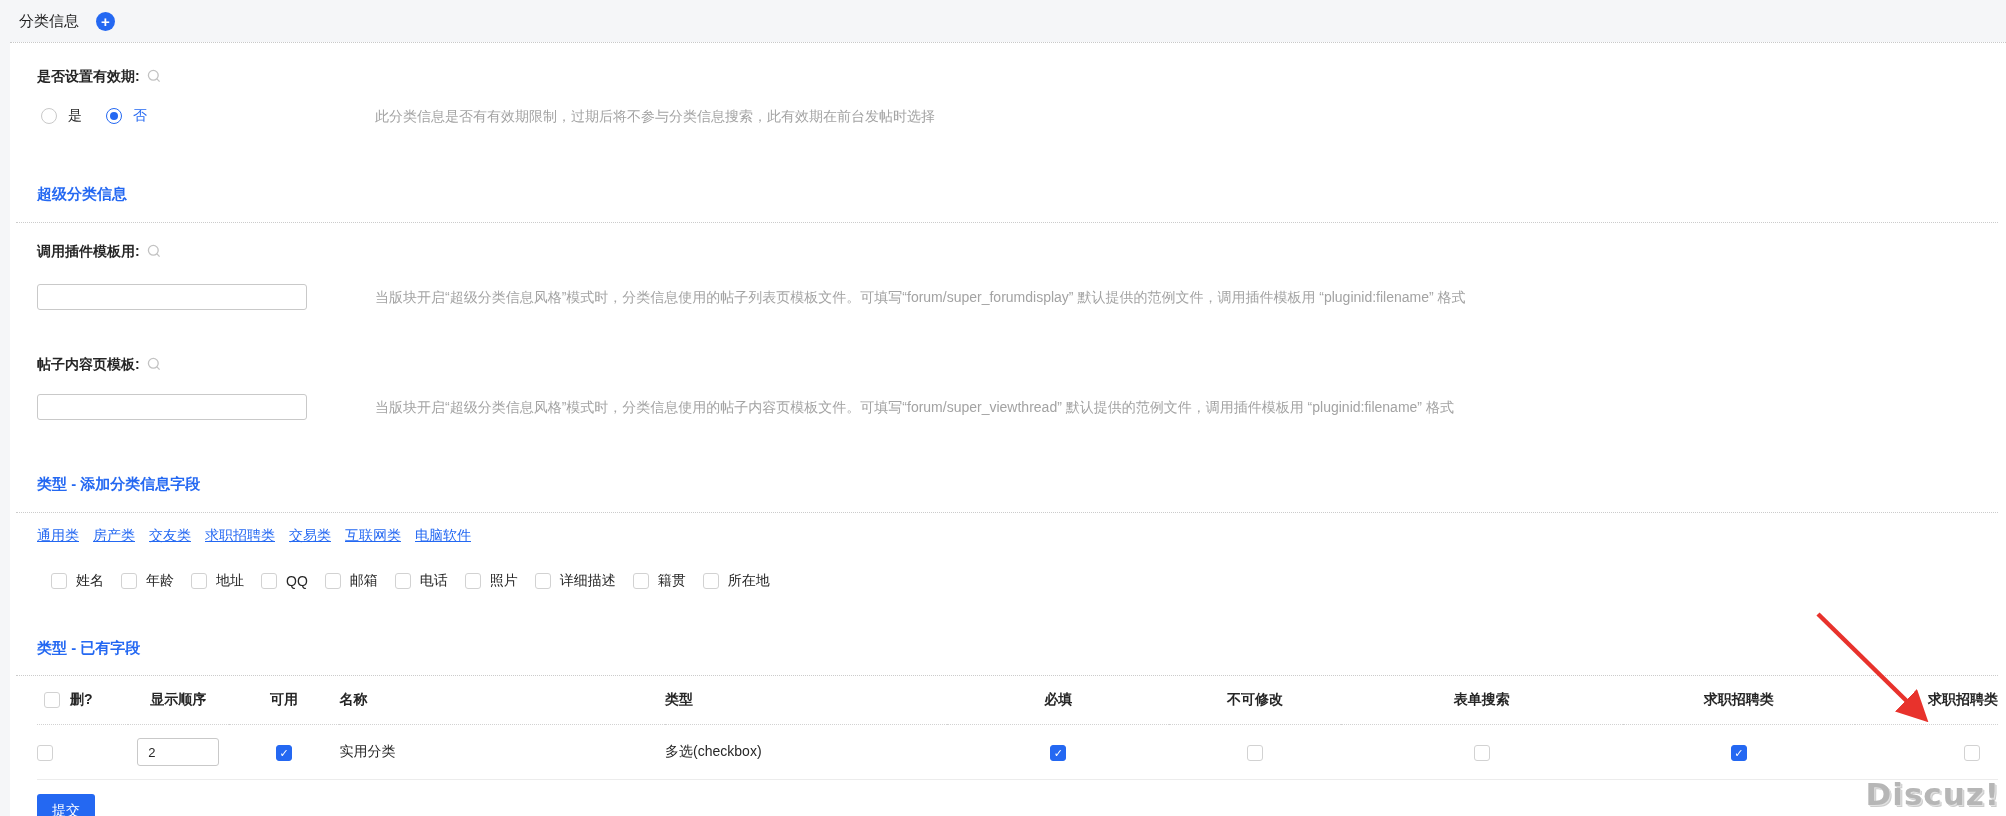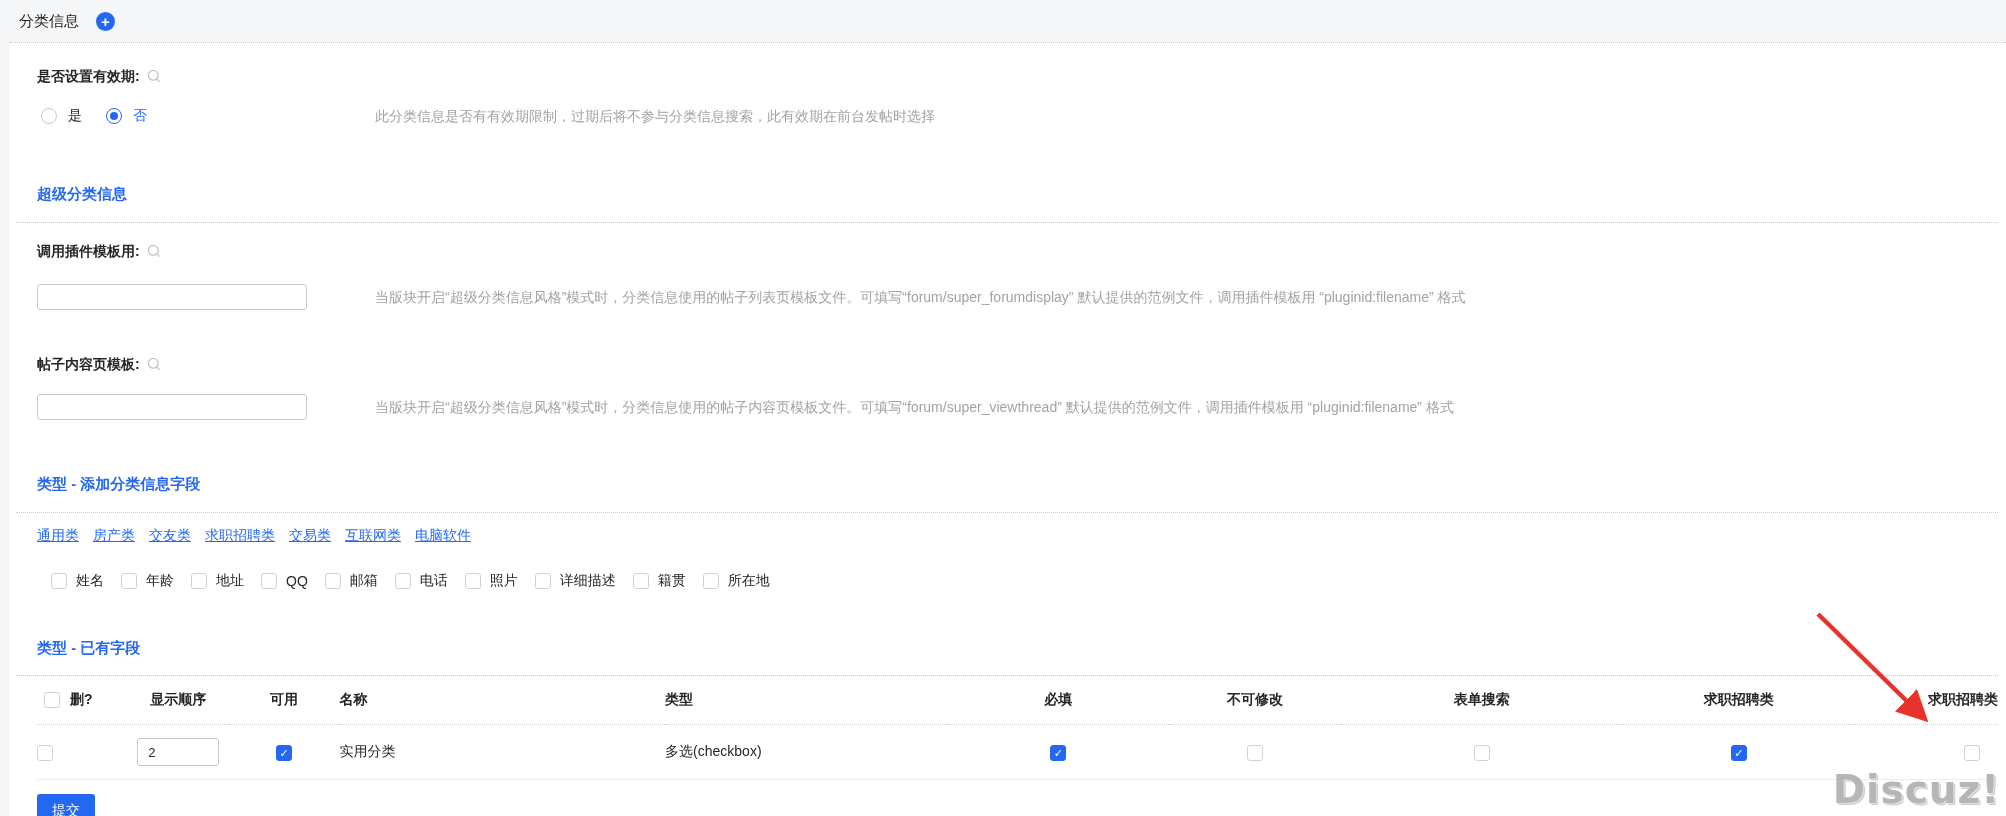--- a/index.html
+++ b/index.html
@@ -53,21 +53,21 @@
   .th-del-inner{display:flex;align-items:center;gap:10px;padding-left:7px;}
   .td-del{padding-left:13px;}
   .al-c{text-align:center;}
   .al-name{text-align:left;padding-left:109px;}
   .al-type{text-align:left;padding-left:26px;}
   .al-r{text-align:right;}
   td.al-r{padding-right:18px;}
   
   .submit-btn{background:#2468f2;color:#fff;border:none;border-radius:3px;height:33px;padding:0 15px;font-size:14px;cursor:pointer;font-family:inherit;}
   
-  .watermark{position:absolute;right:6px;bottom:4px;font-size:39px;font-weight:bold;letter-spacing:1px;color:#b6b6b6;text-shadow:1px 1px 0 #e2e2e2,2px 2px 0 #cccccc;font-family:"DejaVu Sans",sans-serif;}
+  .watermark{position:absolute;right:6px;bottom:4px;font-size:31px;font-weight:bold;letter-spacing:1px;color:#b6b6b6;text-shadow:1px 1px 0 #e2e2e2,2px 2px 0 #cccccc;font-family:"DejaVu Sans",sans-serif;}
   
   .arrow-overlay{position:absolute;left:0;top:0;width:2006px;height:816px;pointer-events:none;z-index:9;}
 </style>
 </head>
 <body>
 
 <div class="top-bar">
   <span class="page-title">分类信息</span>
   <button class="add-btn">
     <span>+</span>

